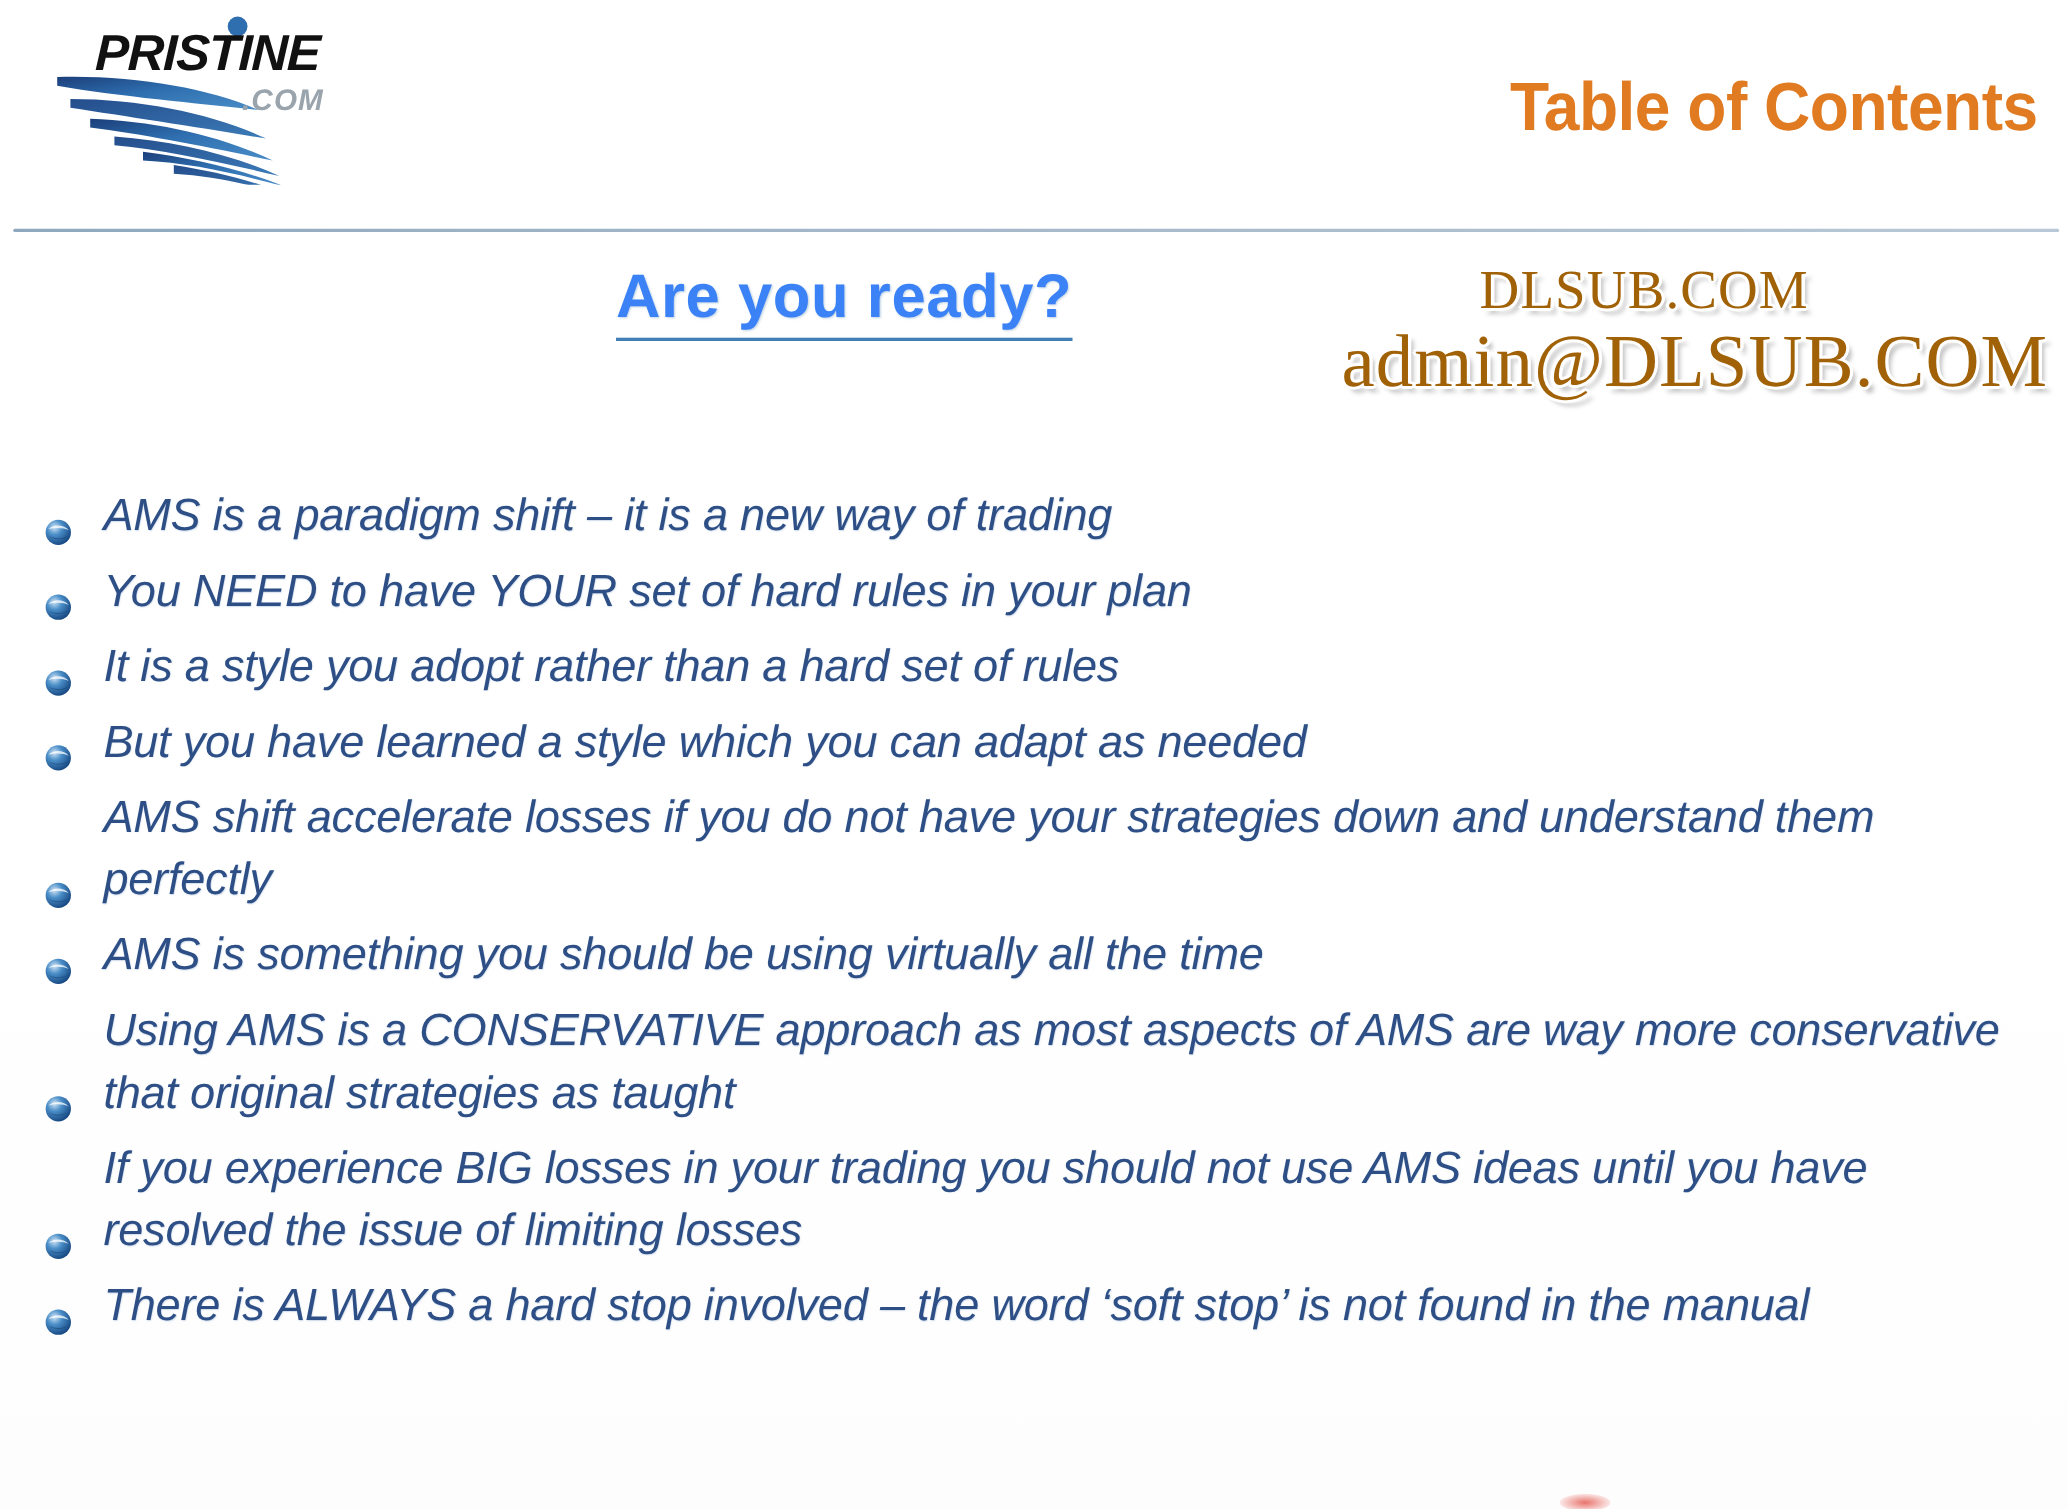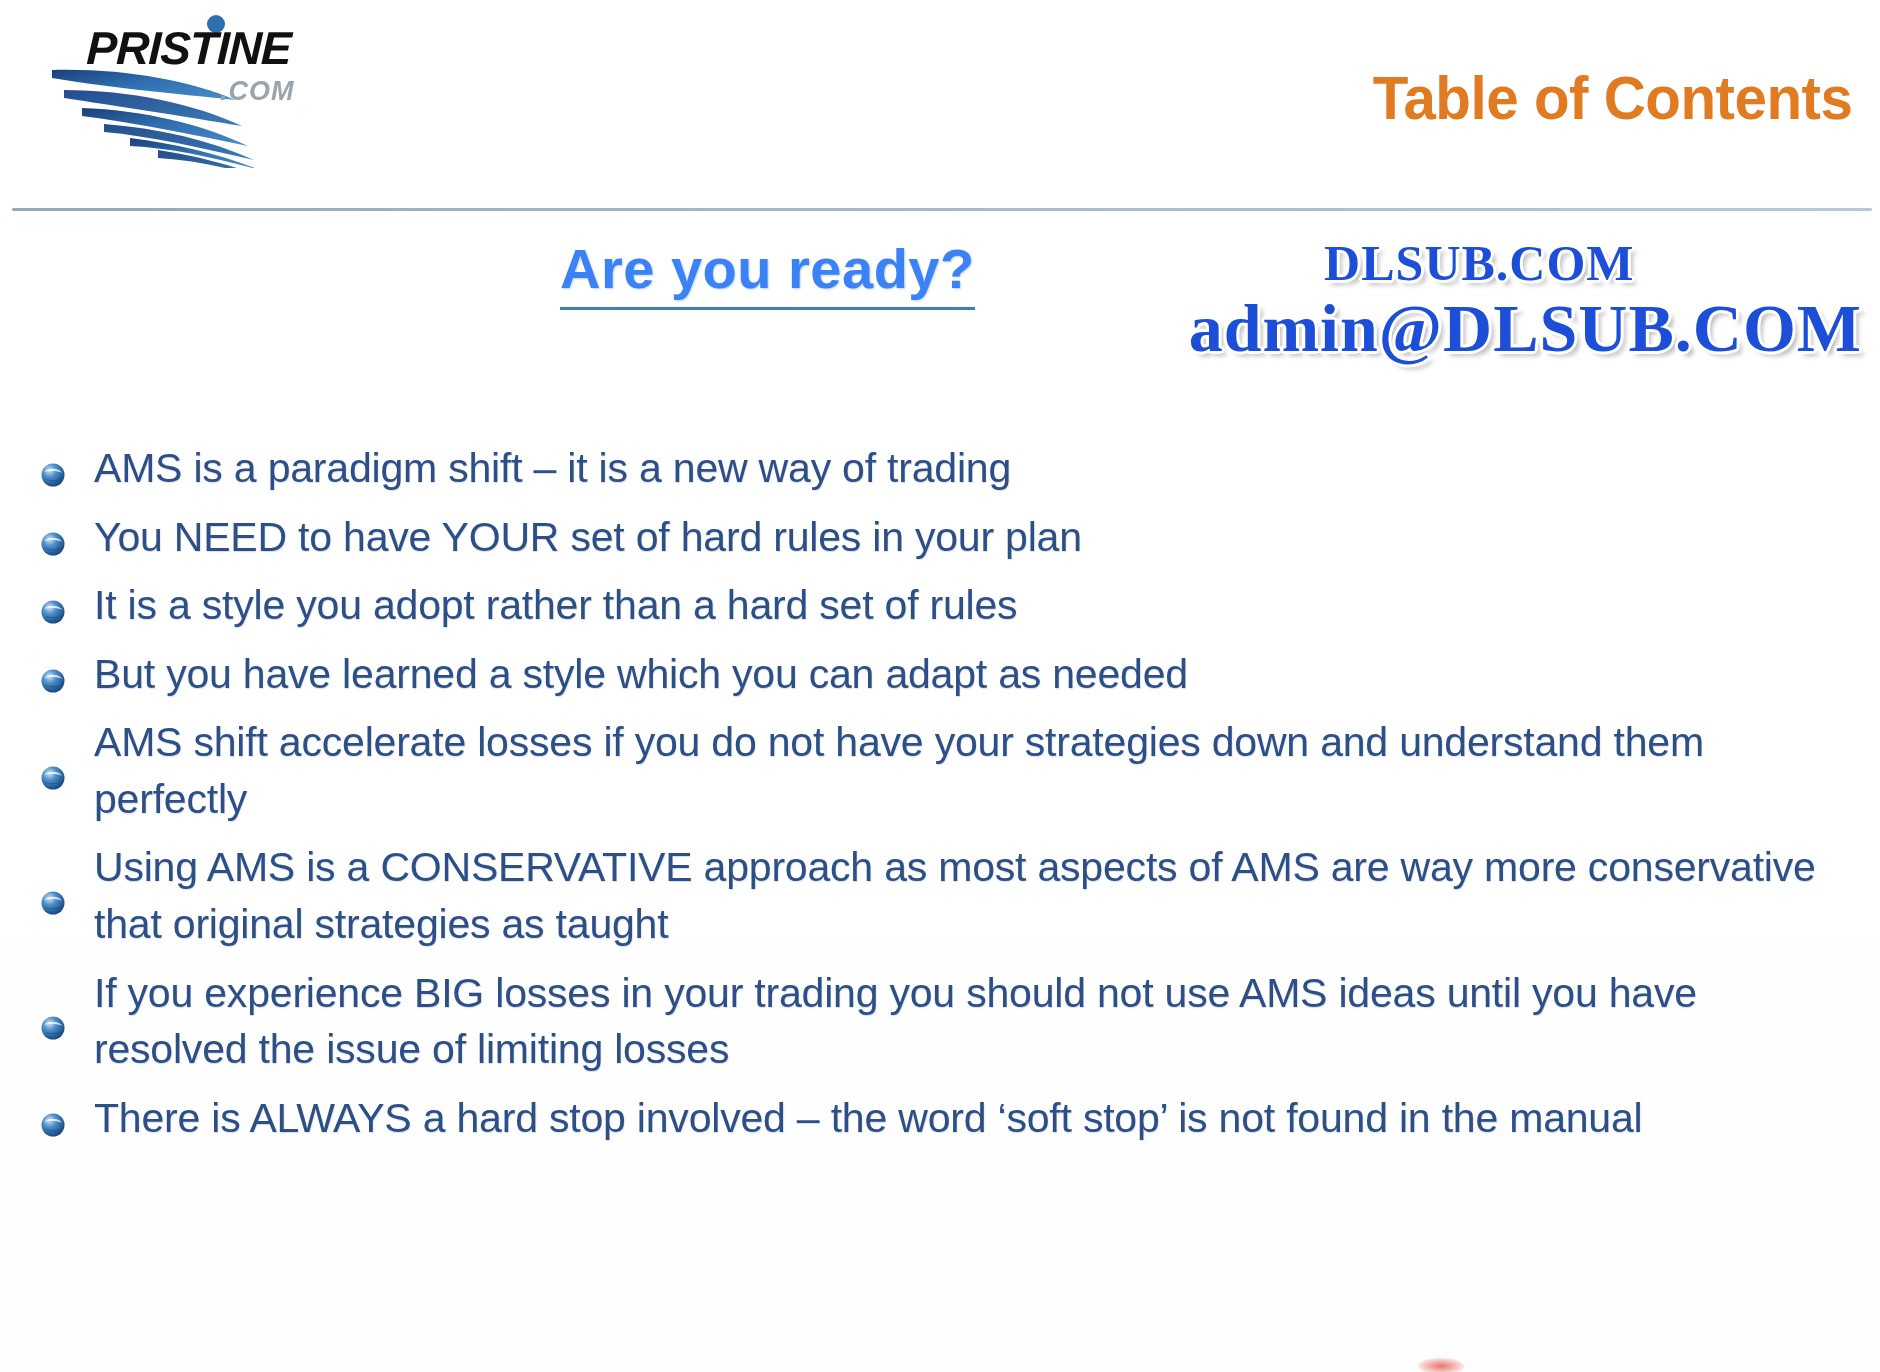--- a/index.html
+++ b/index.html
@@ -76,22 +76,22 @@
   
   .watermark {
     position: absolute;
     top: 238px;
     right: 18px;
     text-align: center;
     pointer-events: none;
   }
   .wm-line {
     font-family: "Liberation Serif", serif;
-    font-weight: bold;
-    color: #1d4ed8;
+    font-weight: normal;
+    color: #a16207;
     line-height: 1.0;
     white-space: nowrap;
     letter-spacing: 1px;
     text-shadow:
       -2px -2px 0 #ffffff,
        2px -2px 0 #ffffff,
       -2px  2px 0 #ffffff,
        2px  2px 0 #ffffff,
       -3px  0   0 #ffffff,
        3px  0   0 #ffffff,
@@ -111,22 +111,23 @@
 
   
   .bullets {
     position: absolute;
     left: 40px;
     top: 440px;
     width: 1800px;
   }
   .bullet-row {
     display: flex;
-    align-items: center;
+    align-items: flex-end;
     margin-bottom: 12px;
+    font-style: italic;
   }
   .bullet-icon {
     flex: 0 0 auto;
     width: 26px;
     height: 26px;
     margin-top: 14px;
     margin-right: 28px;
   }
   .bullet-icon svg { display: block; }
   .bullet-text {
@@ -286,20 +287,37 @@
           </radialGradient>
         </defs>
         <circle cx="13" cy="13" r="11.5" fill="url(#sph)"></circle>
         <path d="M4 10 C 9 5, 19 6, 22.5 11 C 18 8.5, 9 8.5, 4 10 Z" fill="#ffffff" opacity="0.75"></path>
         <path d="M4.5 16.5 C 9 20.5, 18 20, 22 16 C 17 19, 9.5 19, 4.5 16.5 Z" fill="#0e3563" opacity="0.45"></path>
       </svg>
     </span>
     <span class="bullet-text">AMS shift accelerate losses if you do not have your strategies down and understand them perfectly</span>
   </div>
 
+  <div class="bullet-row">
+    <span class="bullet-icon">
+      <svg width="26" height="26" viewBox="0 0 26 26" xmlns="http://www.w3.org/2000/svg">
+        <defs>
+          <radialGradient id="sph" cx="35%" cy="30%" r="75%">
+            <stop offset="0%" stop-color="#cfe3f5"></stop>
+            <stop offset="40%" stop-color="#4a8ec8"></stop>
+            <stop offset="100%" stop-color="#14447e"></stop>
+          </radialGradient>
+        </defs>
+        <circle cx="13" cy="13" r="11.5" fill="url(#sph)"></circle>
+        <path d="M4 10 C 9 5, 19 6, 22.5 11 C 18 8.5, 9 8.5, 4 10 Z" fill="#ffffff" opacity="0.75"></path>
+        <path d="M4.5 16.5 C 9 20.5, 18 20, 22 16 C 17 19, 9.5 19, 4.5 16.5 Z" fill="#0e3563" opacity="0.45"></path>
+      </svg>
+    </span>
+    <span class="bullet-text">AMS is something you should be using virtually all the time</span>
+  </div>
 
   <div class="bullet-row">
     <span class="bullet-icon">
       <svg width="26" height="26" viewBox="0 0 26 26" xmlns="http://www.w3.org/2000/svg">
         <defs>
           <radialGradient id="sph" cx="35%" cy="30%" r="75%">
             <stop offset="0%" stop-color="#cfe3f5"></stop>
             <stop offset="40%" stop-color="#4a8ec8"></stop>
             <stop offset="100%" stop-color="#14447e"></stop>
           </radialGradient>

